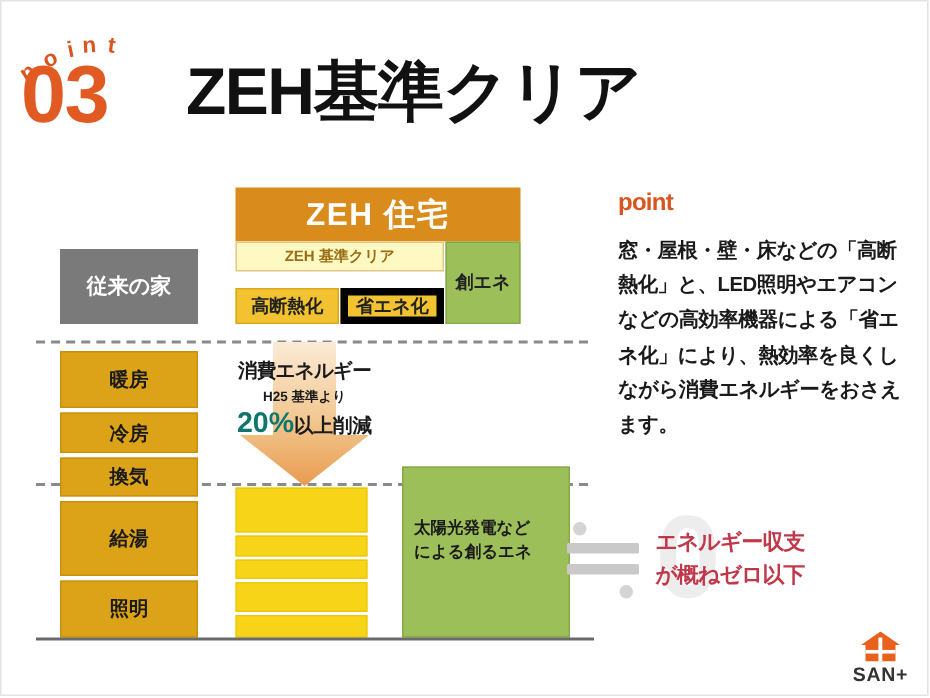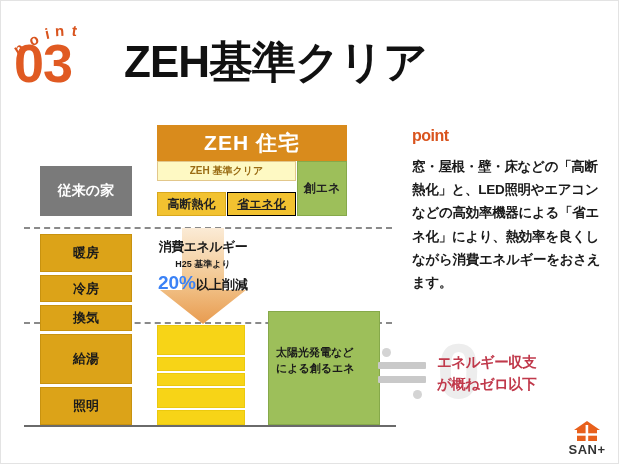--- a/index.html
+++ b/index.html
@@ -100,22 +100,21 @@
   .sb-insul {
     left: 157px; top: 192px;
     width: 69px; height: 24px;
     background: #F2C230;
     border: 1px solid #D8A81E;
   }
   .sb-save {
     left: 227px; top: 192px;
     width: 69px; height: 24px;
     background: #F2C230;
-    border: 1px solid #000000;
-    text-decoration: underline;
+    border: 5px solid #000000;
   }
   .sb-create {
     left: 297px; top: 161px;
     width: 50px; height: 55px;
     background: #9DBF5A;
     border: 1px solid #86A94A;
     color: #222222;
     font-size: 12px;
   }
 
@@ -207,21 +206,21 @@
     color: #1a1a1a;
     margin-top: 2px;
   }
   .at-line3 {
     margin-top: 1px;
     white-space: nowrap;
   }
   .at-pct {
     font-size: 19px;
     font-weight: bold;
-    color: #3b82f6;
+    color: #0f766e;
     margin-top: 40px;
   }
   .at-rest {
     font-size: 13px;
     font-weight: bold;
     color: #1a1a1a;
     text-align: right;
   }
 
   

